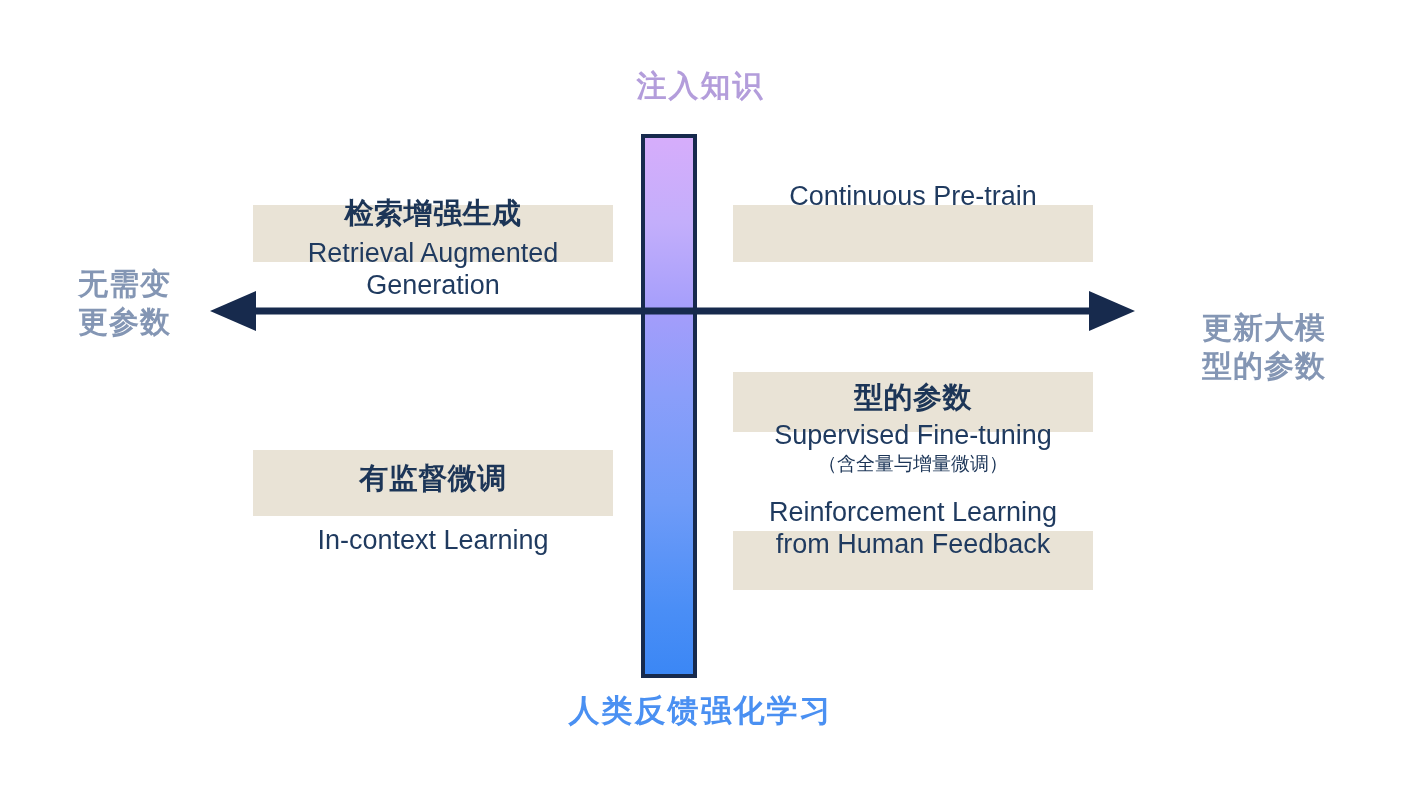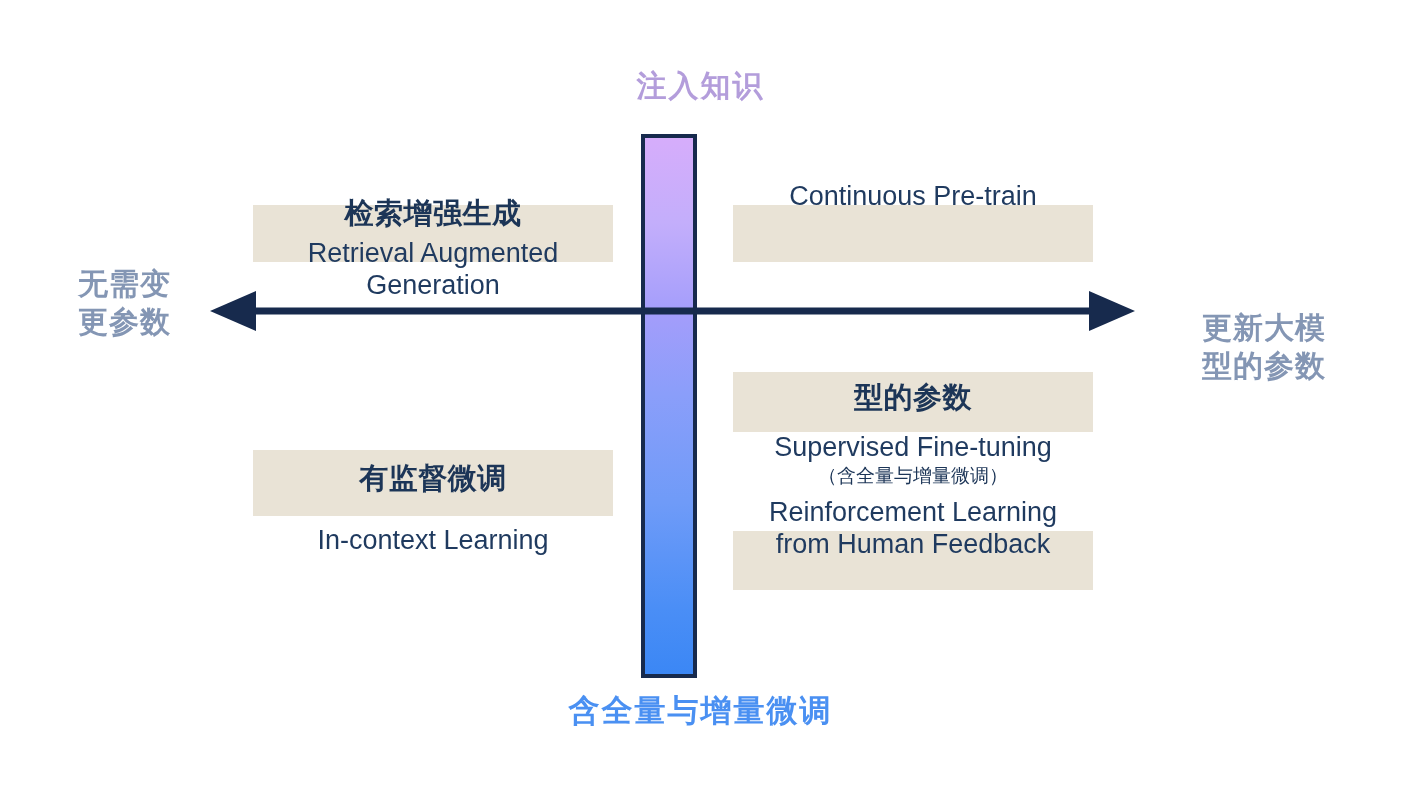--- a/index.html
+++ b/index.html
@@ -151,36 +151,36 @@
     <div class="band" style="left:0; top:45px; width:360px; height:57px;"></div>
     <div class="txt">
       <div class="en-sub" style="margin-top:20px;">Continuous Pre-train</div>
     </div>
   </div>
 
   <div class="card" style="left:733px; top:344px; width:360px;">
     <div class="band" style="left:0; top:28px; width:360px; height:60px;"></div>
     <div class="txt">
       <div class="cn-title">型的参数</div>
-      <div class="en-sub" style="margin-top:16px;">Supervised Fine-tuning</div>
+      <div class="en-sub" style="margin-top:4px;">Supervised Fine-tuning</div>
       <div class="cn-note">（含全量与增量微调）</div>
     </div>
   </div>
 
   <div class="card" style="left:253px; top:425px; width:360px;">
     <div class="band" style="left:0; top:25px; width:360px; height:66px;"></div>
     <div class="txt">
       <div class="cn-title">有监督微调</div>
       <div class="en-sub" style="margin-top:28px;">In-context Learning</div>
     </div>
   </div>
 
   <div class="card" style="left:733px; top:490px; width:360px;">
     <div class="band" style="left:0; top:41px; width:360px; height:59px;"></div>
     <div class="txt">
       <div class="en-sub" style="margin-top:6px;">Reinforcement Learning
 from Human Feedback</div>
     </div>
   </div>
 
-  <div class="bottom-label">含全量与增量微调</div>
+  <div class="bottom-label">人类反馈强化学习</div>
 
 </div>
 
 </body></html>

